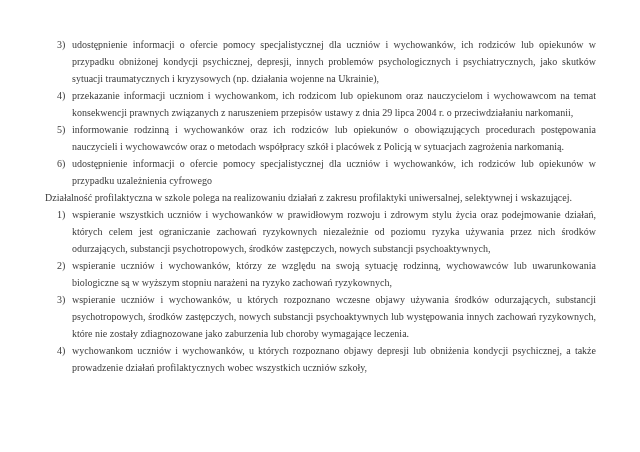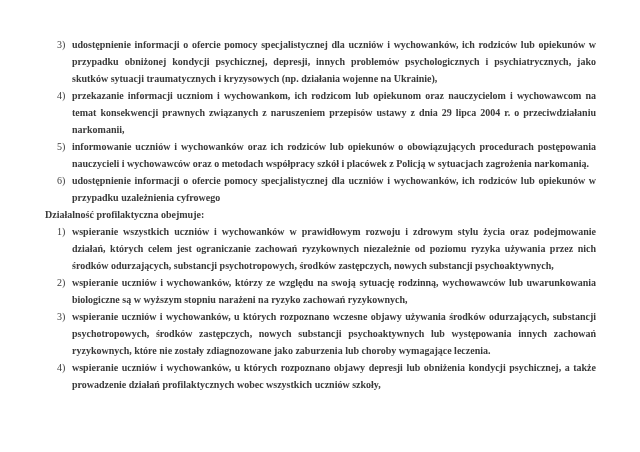--- a/index.html
+++ b/index.html
@@ -40,62 +40,61 @@
     .list-item .num {
       position: absolute;
       left: 12px;
       top: 0;
       width: 14px;
       text-align: left;
     }
     .list-item .txt {
       display: block;
       text-align: justify;
-      font-weight: bold;
     }
   </style>
 </head>
 <body>
 
 <div class="page">
 
   <div class="numbered-list">
     <div class="list-item">
       <span class="num">3)</span>
       <span class="txt">udostępnienie informacji o ofercie pomocy specjalistycznej dla uczniów i wychowanków, ich rodziców lub opiekunów w przypadku obniżonej kondycji psychicznej, depresji, innych problemów psychologicznych i psychiatrycznych, jako skutków sytuacji traumatycznych i kryzysowych (np. działania wojenne na Ukrainie),</span>
     </div>
     <div class="list-item">
       <span class="num">4)</span>
       <span class="txt">przekazanie informacji uczniom i wychowankom, ich rodzicom lub opiekunom oraz nauczycielom i wychowawcom na temat konsekwencji prawnych związanych z naruszeniem przepisów ustawy z dnia 29 lipca 2004 r. o przeciwdziałaniu narkomanii,</span>
     </div>
     <div class="list-item">
       <span class="num">5)</span>
-      <span class="txt">informowanie uczniów i wychowanków oraz ich rodziców lub opiekunów o obowiązujących procedurach postępowania nauczycieli i wychowawców oraz o metodach współpracy szkół i placówek z Policją w sytuacjach zagrożenia narkomanią.</span>
+      <span class="txt">informowanie rodzinną i wychowanków oraz ich rodziców lub opiekunów o obowiązujących procedurach postępowania nauczycieli i wychowawców oraz o metodach współpracy szkół i placówek z Policją w sytuacjach zagrożenia narkomanią.</span>
     </div>
     <div class="list-item">
       <span class="num">6)</span>
       <span class="txt">udostępnienie informacji o ofercie pomocy specjalistycznej dla uczniów i wychowanków, ich rodziców lub opiekunów w przypadku uzależnienia cyfrowego</span>
     </div>
   </div>
 
+  <p class="para">Działalność profilaktyczna w szkole polega na realizowaniu działań z zakresu profilaktyki uniwersalnej, selektywnej i wskazującej.</p>
 
-  <p class="para bold">Działalność profilaktyczna obejmuje:</p>
 
   <div class="numbered-list">
     <div class="list-item">
       <span class="num">1)</span>
       <span class="txt">wspieranie wszystkich uczniów i wychowanków w prawidłowym rozwoju i zdrowym stylu życia oraz podejmowanie działań, których celem jest ograniczanie zachowań ryzykownych niezależnie od poziomu ryzyka używania przez nich środków odurzających, substancji psychotropowych, środków zastępczych, nowych substancji psychoaktywnych,</span>
     </div>
     <div class="list-item">
       <span class="num">2)</span>
       <span class="txt">wspieranie uczniów i wychowanków, którzy ze względu na swoją sytuację rodzinną, wychowawców lub uwarunkowania biologiczne są w wyższym stopniu narażeni na ryzyko zachowań ryzykownych,</span>
     </div>
     <div class="list-item">
       <span class="num">3)</span>
       <span class="txt">wspieranie uczniów i wychowanków, u których rozpoznano wczesne objawy używania środków odurzających, substancji psychotropowych, środków zastępczych, nowych substancji psychoaktywnych lub występowania innych zachowań ryzykownych, które nie zostały zdiagnozowane jako zaburzenia lub choroby wymagające leczenia.</span>
     </div>
     <div class="list-item">
       <span class="num">4)</span>
-      <span class="txt">wspieranie uczniów i wychowanków, u których rozpoznano objawy depresji lub obniżenia kondycji psychicznej, a także prowadzenie działań profilaktycznych wobec wszystkich uczniów szkoły,</span>
+      <span class="txt">wychowankom uczniów i wychowanków, u których rozpoznano objawy depresji lub obniżenia kondycji psychicznej, a także prowadzenie działań profilaktycznych wobec wszystkich uczniów szkoły,</span>
     </div>
   </div>
 
 </div>
 
 </body></html>

